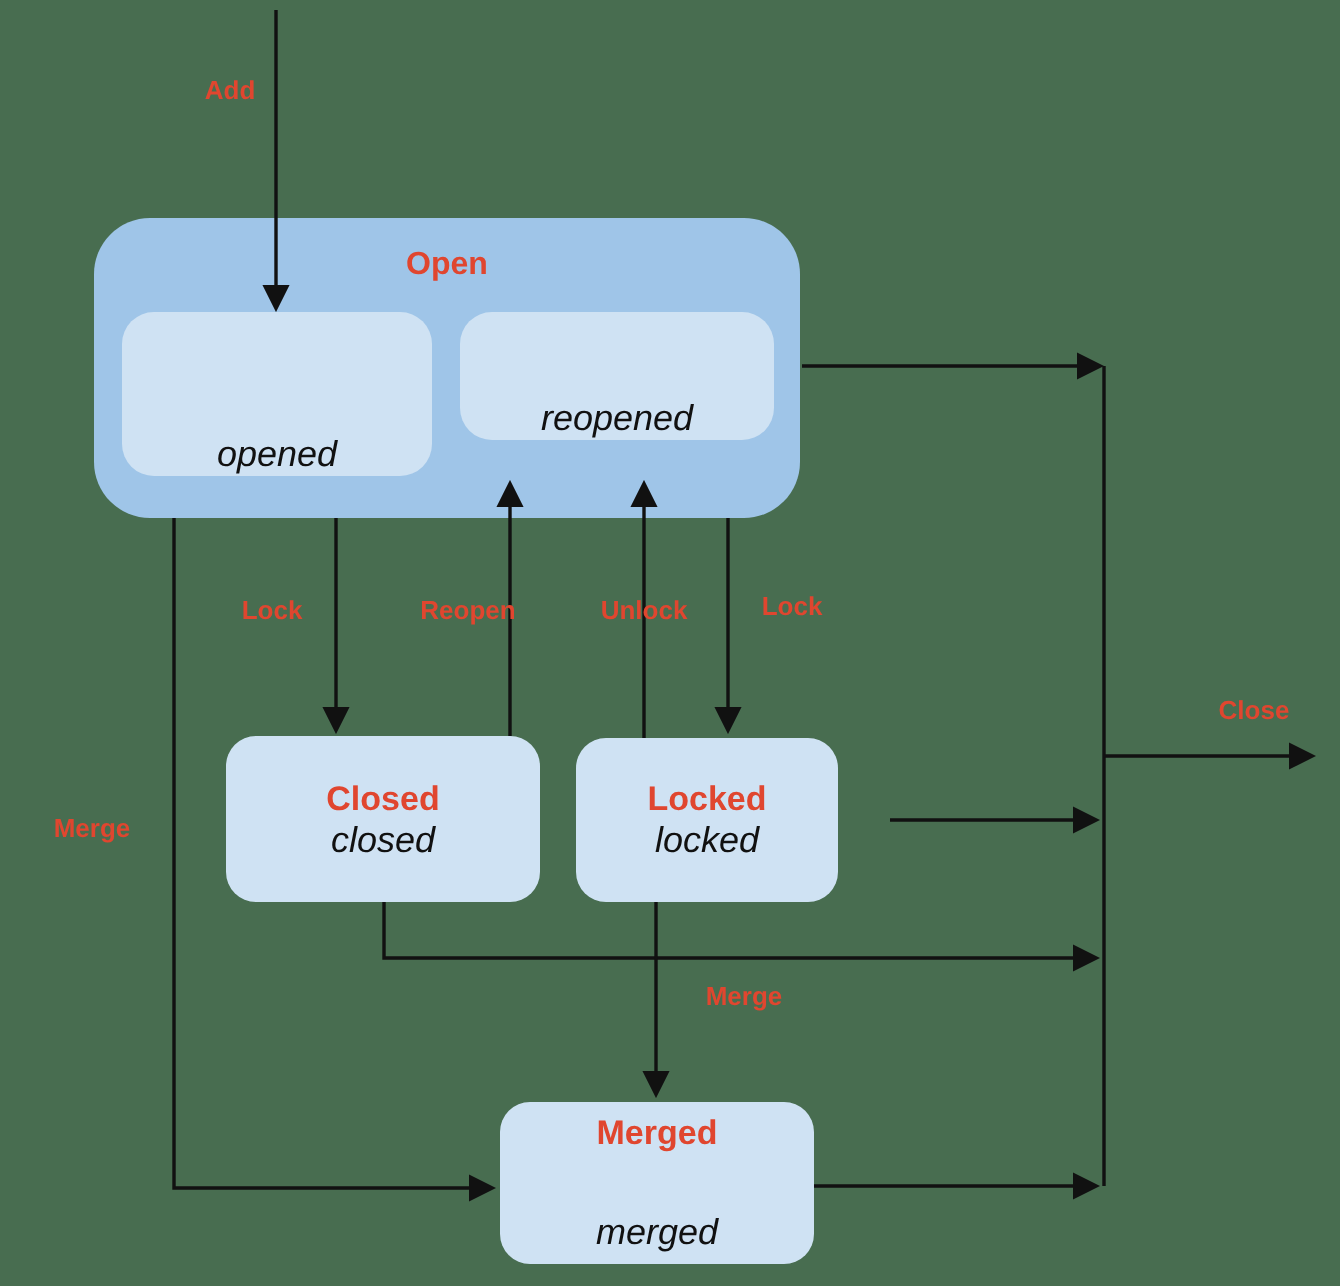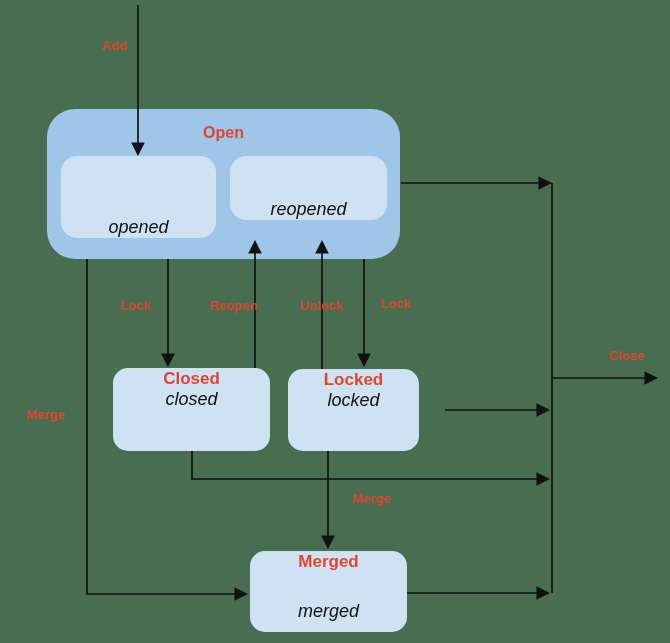--- a/index.html
+++ b/index.html
@@ -51,21 +51,21 @@
   }
   .substate.opened{ left:61px; top:156px; width:155px; height:82px; }
   .substate.reopened{ left:230px; top:156px; width:157px; height:64px; }
   .state-box{
     position:absolute;
     background:var(--state-fill);
     border-radius:15px;
     display:flex;
     flex-direction:column;
     align-items:center;
-    justify-content:flex-start;
+    justify-content:center;
     line-height:21px;
   }
   .state-box .hd{
     font-weight:bold;
     font-size:17px;
     color:var(--accent-red);
   }
   .state-box .sub{
     font-style:italic;
     font-size:18px;

